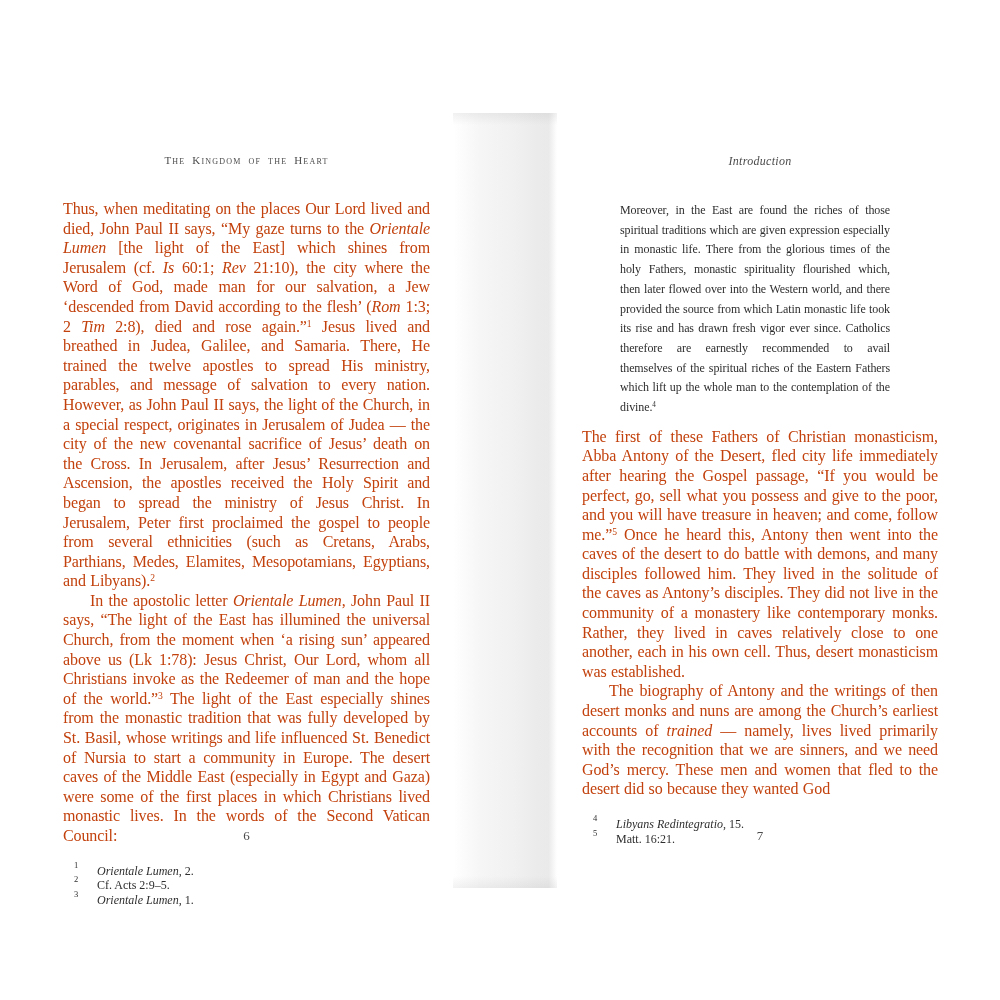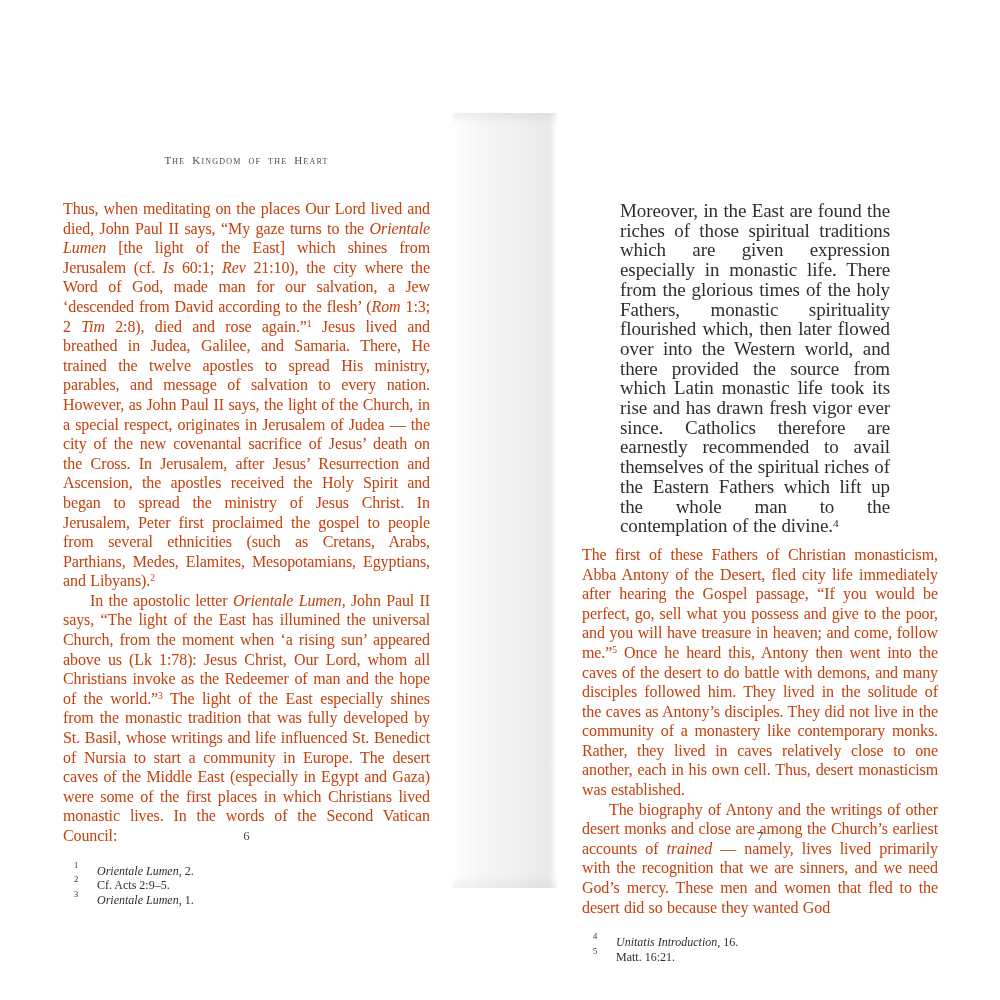--- a/index.html
+++ b/index.html
@@ -74,21 +74,21 @@
     letter-spacing: -0.1px;
     word-spacing: 0.5px;
     text-align: justify;
     color: #c2410c;
     hyphens: auto;
   }
   .body-para.indent { text-indent: 27px; }
 
   .block-quote {
     margin: 0 48px 9px 38px;
-    font-size: 19px;
+    font-size: 12px;
     line-height: 19.7px;
     letter-spacing: -0.1px;
     word-spacing: 0.5px;
     text-align: justify;
     color: #2e2e2e;
     hyphens: auto;
   }
 
   sup {
     font-size: 0.6em;
@@ -151,31 +151,32 @@
         </div>
       </div>
     </div>
 
     <div class="page-number">6</div>
   </div>
 
   <div class="gutter"></div>
 
   <div class="page page-right">
+    <div class="running-head italic">Introduction</div>
 
     <div class="body-col">
       <div class="block-quote"><span>Moreover, in the East are found the riches of those spiritual traditions which are given expression especially in monastic life. There from the glorious times of the holy Fathers, monastic spirituality flourished which, then later flowed over into the Western world, and there provided the source from which Latin monastic life took its rise and has drawn fresh vigor ever since. Catholics therefore are earnestly recommended to avail themselves of the spiritual riches of the Eastern Fathers which lift up the whole man to the contemplation of the divine.</span><sup>4</sup></div>
 
       <p class="body-para"><span>The first of these Fathers of Christian monasticism, Abba Antony of the Desert, fled city life immediately after hearing the Gospel passage, “If you would be perfect, go, sell what you possess and give to the poor, and you will have treasure in heaven; and come, follow me.”</span><sup>5</sup><span> Once he heard this, Antony then went into the caves of the desert to do battle with demons, and many disciples followed him. They lived in the solitude of the caves as Antony’s disciples. They did not live in the community of a monastery like contemporary monks. Rather, they lived in caves relatively close to one another, each in his own cell. Thus, desert monasticism was established.</span></p>
-      <p class="body-para indent"><span>The biography of Antony and the writings of other desert monks and close are among the Church’s earliest accounts of </span><span class="it">trained</span><span> — namely, lives lived primarily with the recognition that we are sinners, and we need God’s mercy. These men and women that fled to the desert did so because they wanted God</span></p>
+      <p class="body-para indent"><span>The biography of Antony and the writings of then desert monks and nuns are among the Church’s earliest accounts of </span><span class="it">trained</span><span> — namely, lives lived primarily with the recognition that we are sinners, and we need God’s mercy. These men and women that fled to the desert did so because they wanted God</span></p>
 
       <div class="footnotes">
         <div class="footnote">
           <sup class="fn-num">4</sup>
-          <span class="fn-text"><span class="it">Unitatis Introduction</span><span>, 16.</span></span>
+          <span class="fn-text"><span class="it">Libyans Redintegratio</span><span>, 15.</span></span>
         </div>
         <div class="footnote">
           <sup class="fn-num">5</sup>
           <span class="fn-text"><span>Matt. 16:21.</span></span>
         </div>
       </div>
     </div>
 
     <div class="page-number">7</div>
   </div>

